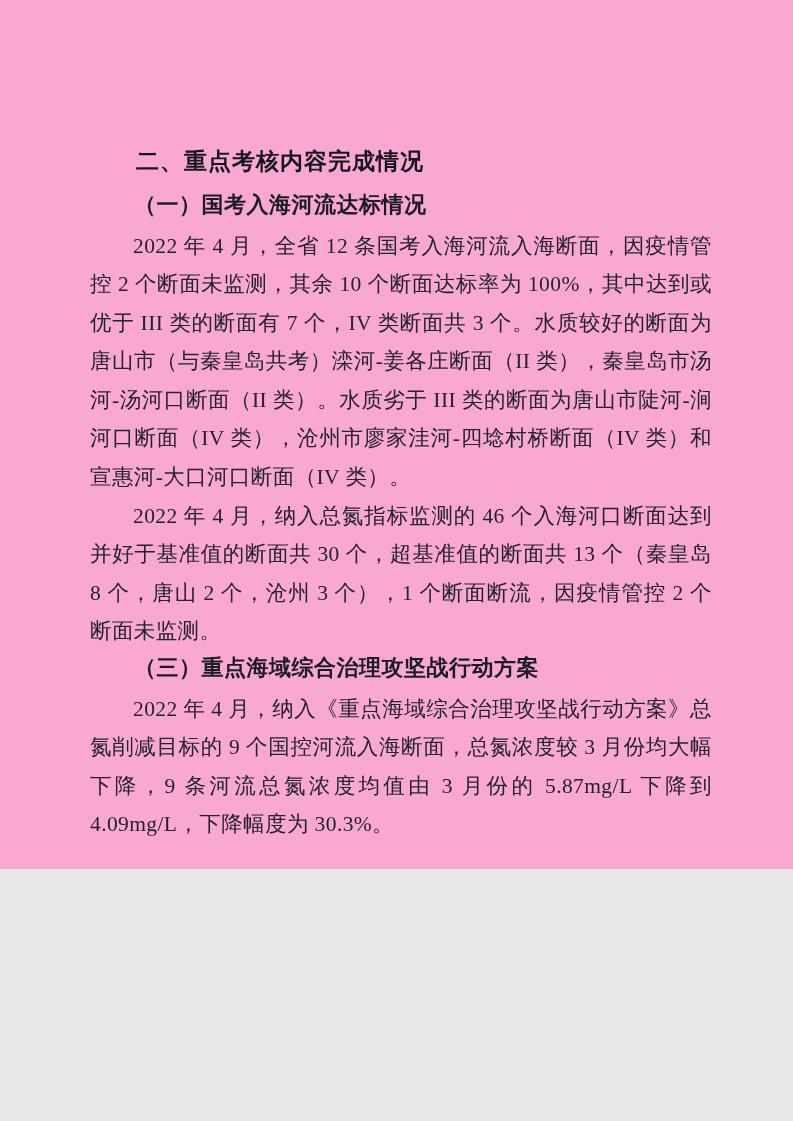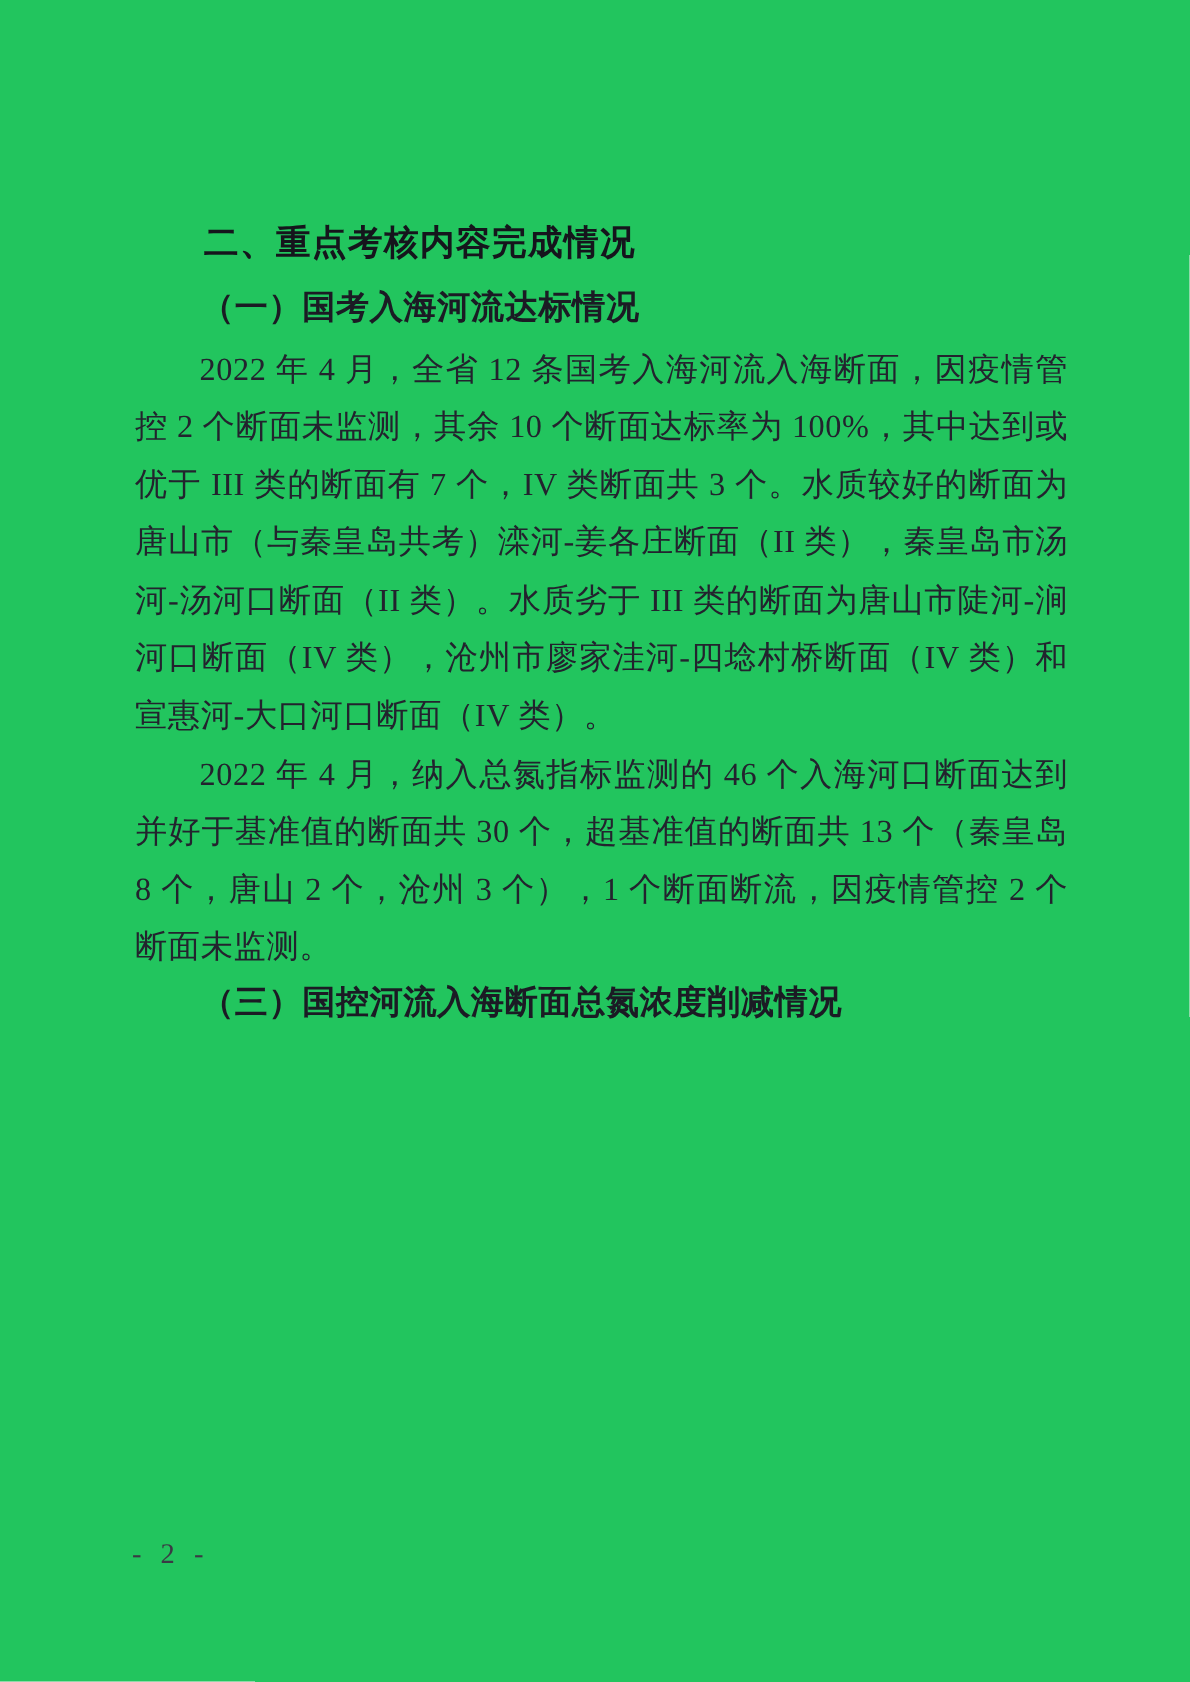--- a/index.html
+++ b/index.html
@@ -3,23 +3,23 @@
 <meta charset="utf-8">
 <style>
   html, body {
     margin: 0;
     padding: 0;
     background: #e8e8e8;
   }
   .page {
     position: relative;
     width: 793px;
-    height: 1121px;
+    height: 869px;
     margin: 0 auto;
-    background: #22c55e;
+    background: #f9a8d4;
     overflow: hidden;
     font-family: "Liberation Serif", "DejaVu Serif", serif;
     color: #23232e;
   }
   .content {
     position: absolute;
     left: 90px;
     top: 142px;
     width: 622px;
   }
@@ -67,18 +67,19 @@
 <div class="page">
   <div class="content">
 
     <h1 class="main-heading">二、重点考核内容完成情况</h1>
 
     <h2 class="sub-heading">（一）国考入海河流达标情况</h2>
     <p class="para">2022 年 4 月，全省 12 条国考入海河流入海断面，因疫情管控 2 个断面未监测，其余 10 个断面达标率为 100%，其中达到或优于 III 类的断面有 7 个，IV 类断面共 3 个。水质较好的断面为唐山市（与秦皇岛共考）滦河-姜各庄断面（II 类），秦皇岛市汤河-汤河口断面（II 类）。水质劣于 III 类的断面为唐山市陡河-涧河口断面（IV 类），沧州市廖家洼河-四埝村桥断面（IV 类）和宣惠河-大口河口断面（IV 类）。</p>
 
     <p class="para">2022 年 4 月，纳入总氮指标监测的 46 个入海河口断面达到并好于基准值的断面共 30 个，超基准值的断面共 13 个（秦皇岛 8 个，唐山 2 个，沧州 3 个），1 个断面断流，因疫情管控 2 个断面未监测。</p>
 
-    <h2 class="sub-heading">（三）国控河流入海断面总氮浓度削减情况</h2>
+    <h2 class="sub-heading">（三）重点海域综合治理攻坚战行动方案</h2>
+    <p class="para">2022 年 4 月，纳入《重点海域综合治理攻坚战行动方案》总氮削减目标的 9 个国控河流入海断面，总氮浓度较 3 月份均大幅下降，9 条河流总氮浓度均值由 3 月份的 5.87mg/L 下降到 4.09mg/L，下降幅度为 30.3%。</p>
 
   </div>
 
   <div class="page-number">- 2 -</div>
 </div>
 
 </body></html>

